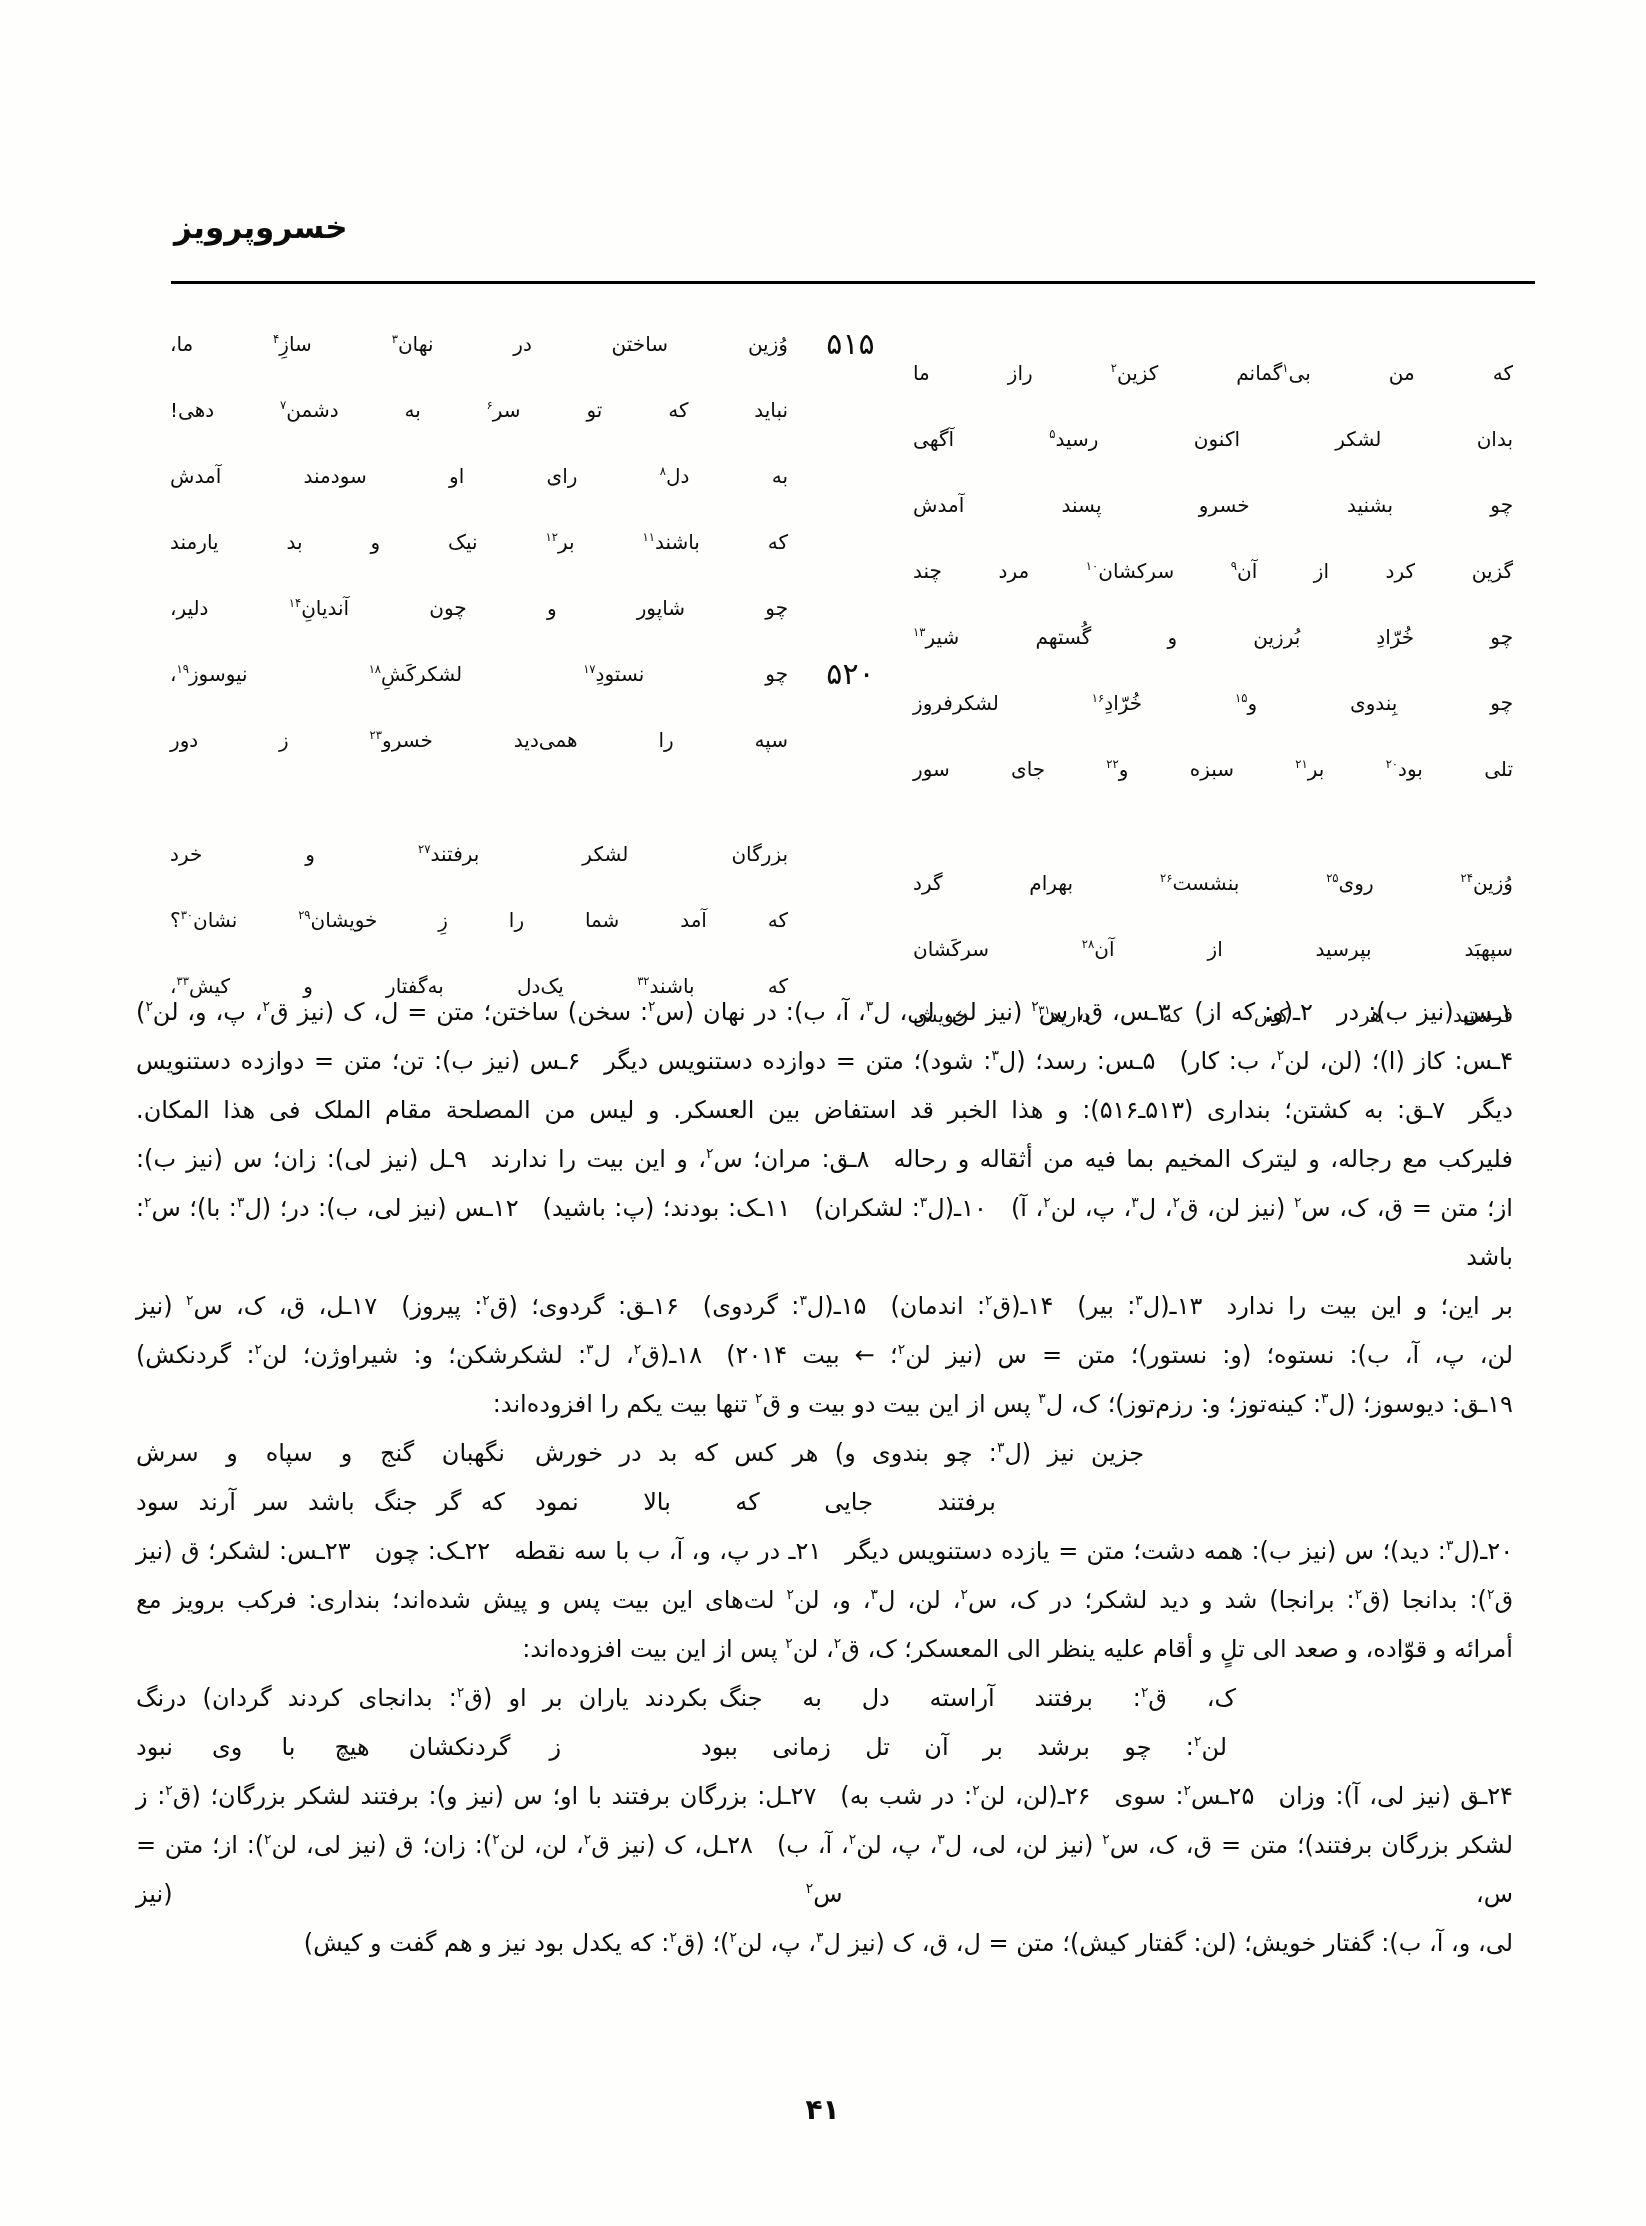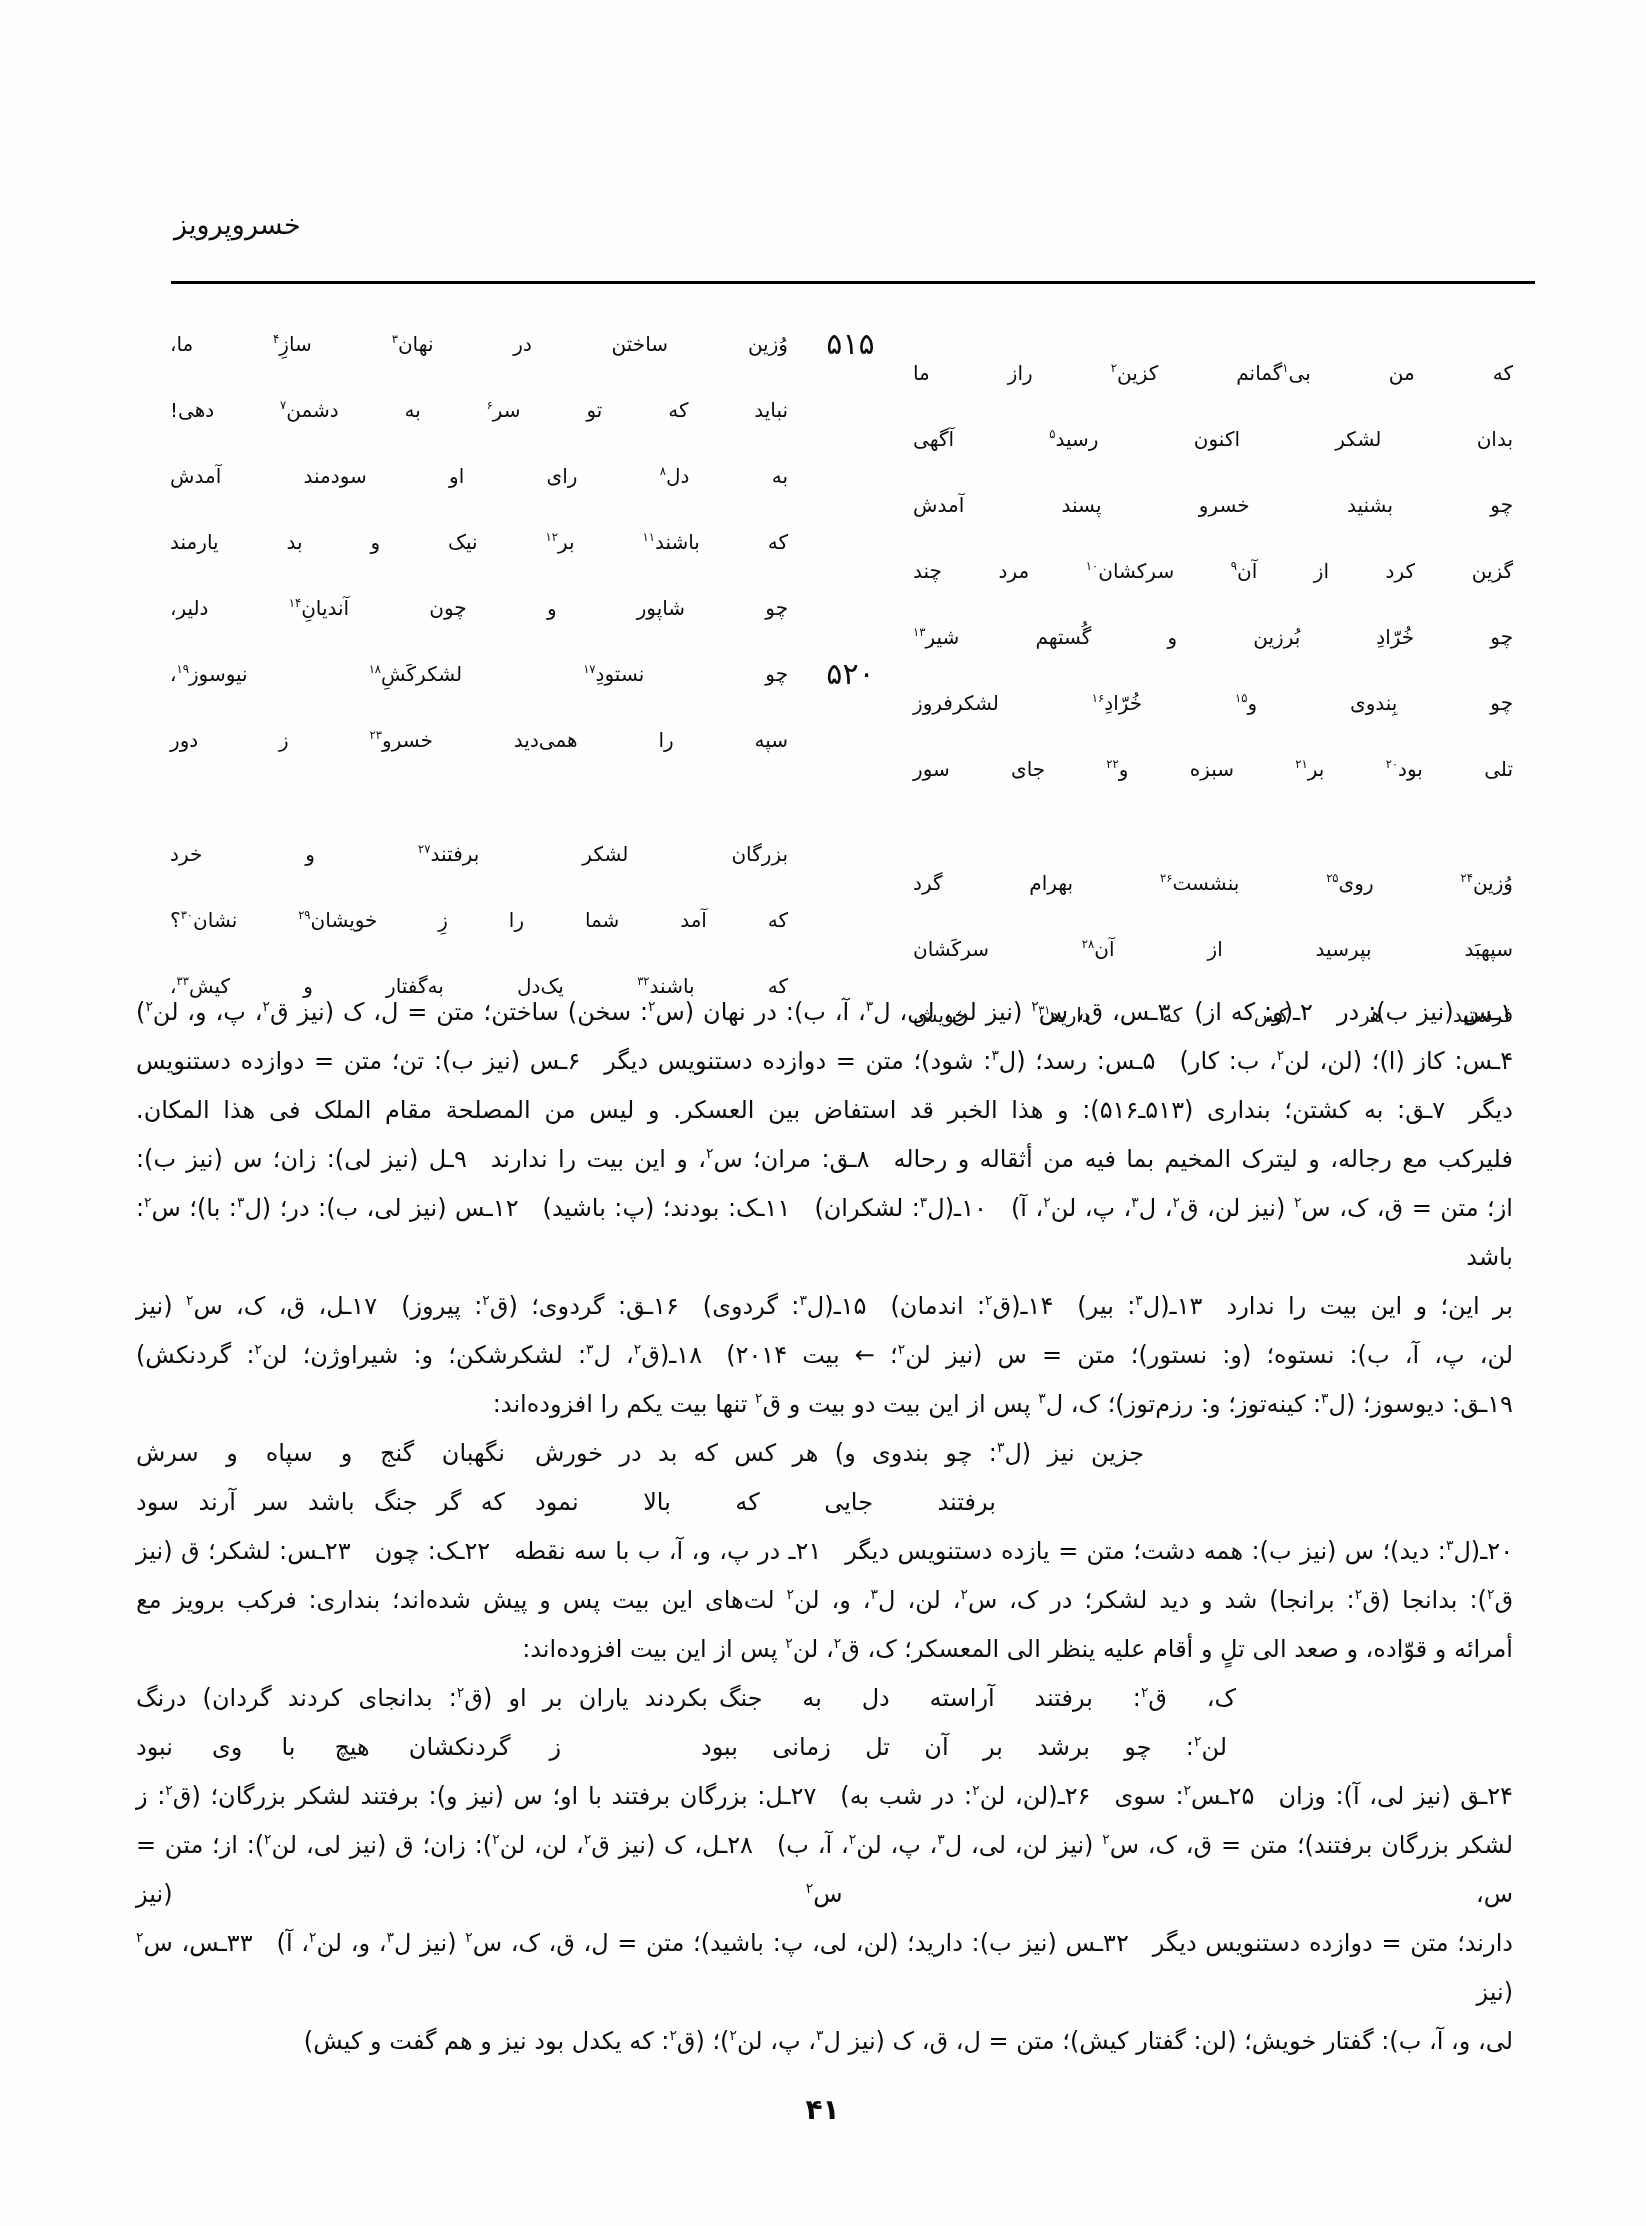--- a/index.html
+++ b/index.html
@@ -2,21 +2,21 @@
 <html dir="rtl" lang="fa" style="font-size:14.8px"><head>
 <meta charset="utf-8">
 <style>
   html,body{margin:0;padding:0;background:#ffffff;}
   .page{
     position:relative;width:1647px;height:2226px;background:#fefefd;
     font-family:"DejaVu Sans",sans-serif;color:#0c0c0c;overflow:hidden;
     direction:rtl;
   }
   .running-head{
-    position:absolute;top:209px;left:175px;font-size:27px;font-weight:normal;
+    position:absolute;top:209px;left:175px;font-size:31px;font-weight:bold;
     letter-spacing:0;
   }
   .head-rule{
     position:absolute;top:281px;left:172px;width:1364px;height:0;
     border-top:3.7px solid #000;
   }
   .poem{position:absolute;top:323px;left:171px;width:1343px;direction:rtl;}
   .vrow{display:flex;align-items:flex-start;height:66px;}
   .hemi{font-size:20px;line-height:42px;text-align:justify;text-align-last:justify;-moz-text-align-last:justify;}
   .hemi-a{width:600px;margin-top:29px;}
@@ -137,20 +137,19 @@
       <div class="qa">ک، ق<sup>۲</sup>: برفتند آراسته دل به جنگ</div>
       <div class="qb">بکردند یاران بر او (ق<sup>۲</sup>: بدانجای کردند گردان) درنگ</div>
     </div>
     <div class="app-verse qv4">
       <div class="qa">لن<sup>۲</sup>: چو برشد بر آن تل زمانی ببود</div>
       <div class="qb">ز گردنکشان هیچ با وی نبود</div>
     </div>
 
     <div class="app-line">۲۴ـق (نیز لی، آ): وزان ۲۵ـس<sup>۲</sup>: سوی ۲۶ـ(لن، لن<sup>۲</sup>: در شب به) ۲۷ـل: بزرگان برفتند با او؛ س (نیز و): برفتند لشکر بزرگان؛ (ق<sup>۲</sup>: ز</div>
     <div class="app-line">لشکر بزرگان برفتند)؛ متن = ق، ک، س<sup>۲</sup> (نیز لن، لی، ل<sup>۳</sup>، پ، لن<sup>۲</sup>، آ، ب) ۲۸ـل، ک (نیز ق<sup>۲</sup>، لن، لن<sup>۲</sup>): زان؛ ق (نیز لی، لن<sup>۲</sup>): از؛ متن = س، س<sup>۲</sup> (نیز</div>
-    <div class="app-line">دارند؛ متن = دوازده دستنویس دیگر ۳۲ـس (نیز ب): دارید؛ (لن، لی، پ: باشید)؛ متن = ل، ق، ک، س<sup>۲</sup> (نیز ل<sup>۳</sup>، و، لن<sup>۲</sup>، آ) ۳۳ـس، س<sup>۲</sup> (نیز</div>
     <div class="app-line end">لی، و، آ، ب): گفتار خویش؛ (لن: گفتار کیش)؛ متن = ل، ق، ک (نیز ل<sup>۳</sup>، پ، لن<sup>۲</sup>)؛ (ق<sup>۲</sup>: که یکدل بود نیز و هم گفت و کیش)</div>
   </div>
 
   <div class="page-number">۴۱</div>
 
 </div>
 
 
 </body></html>

